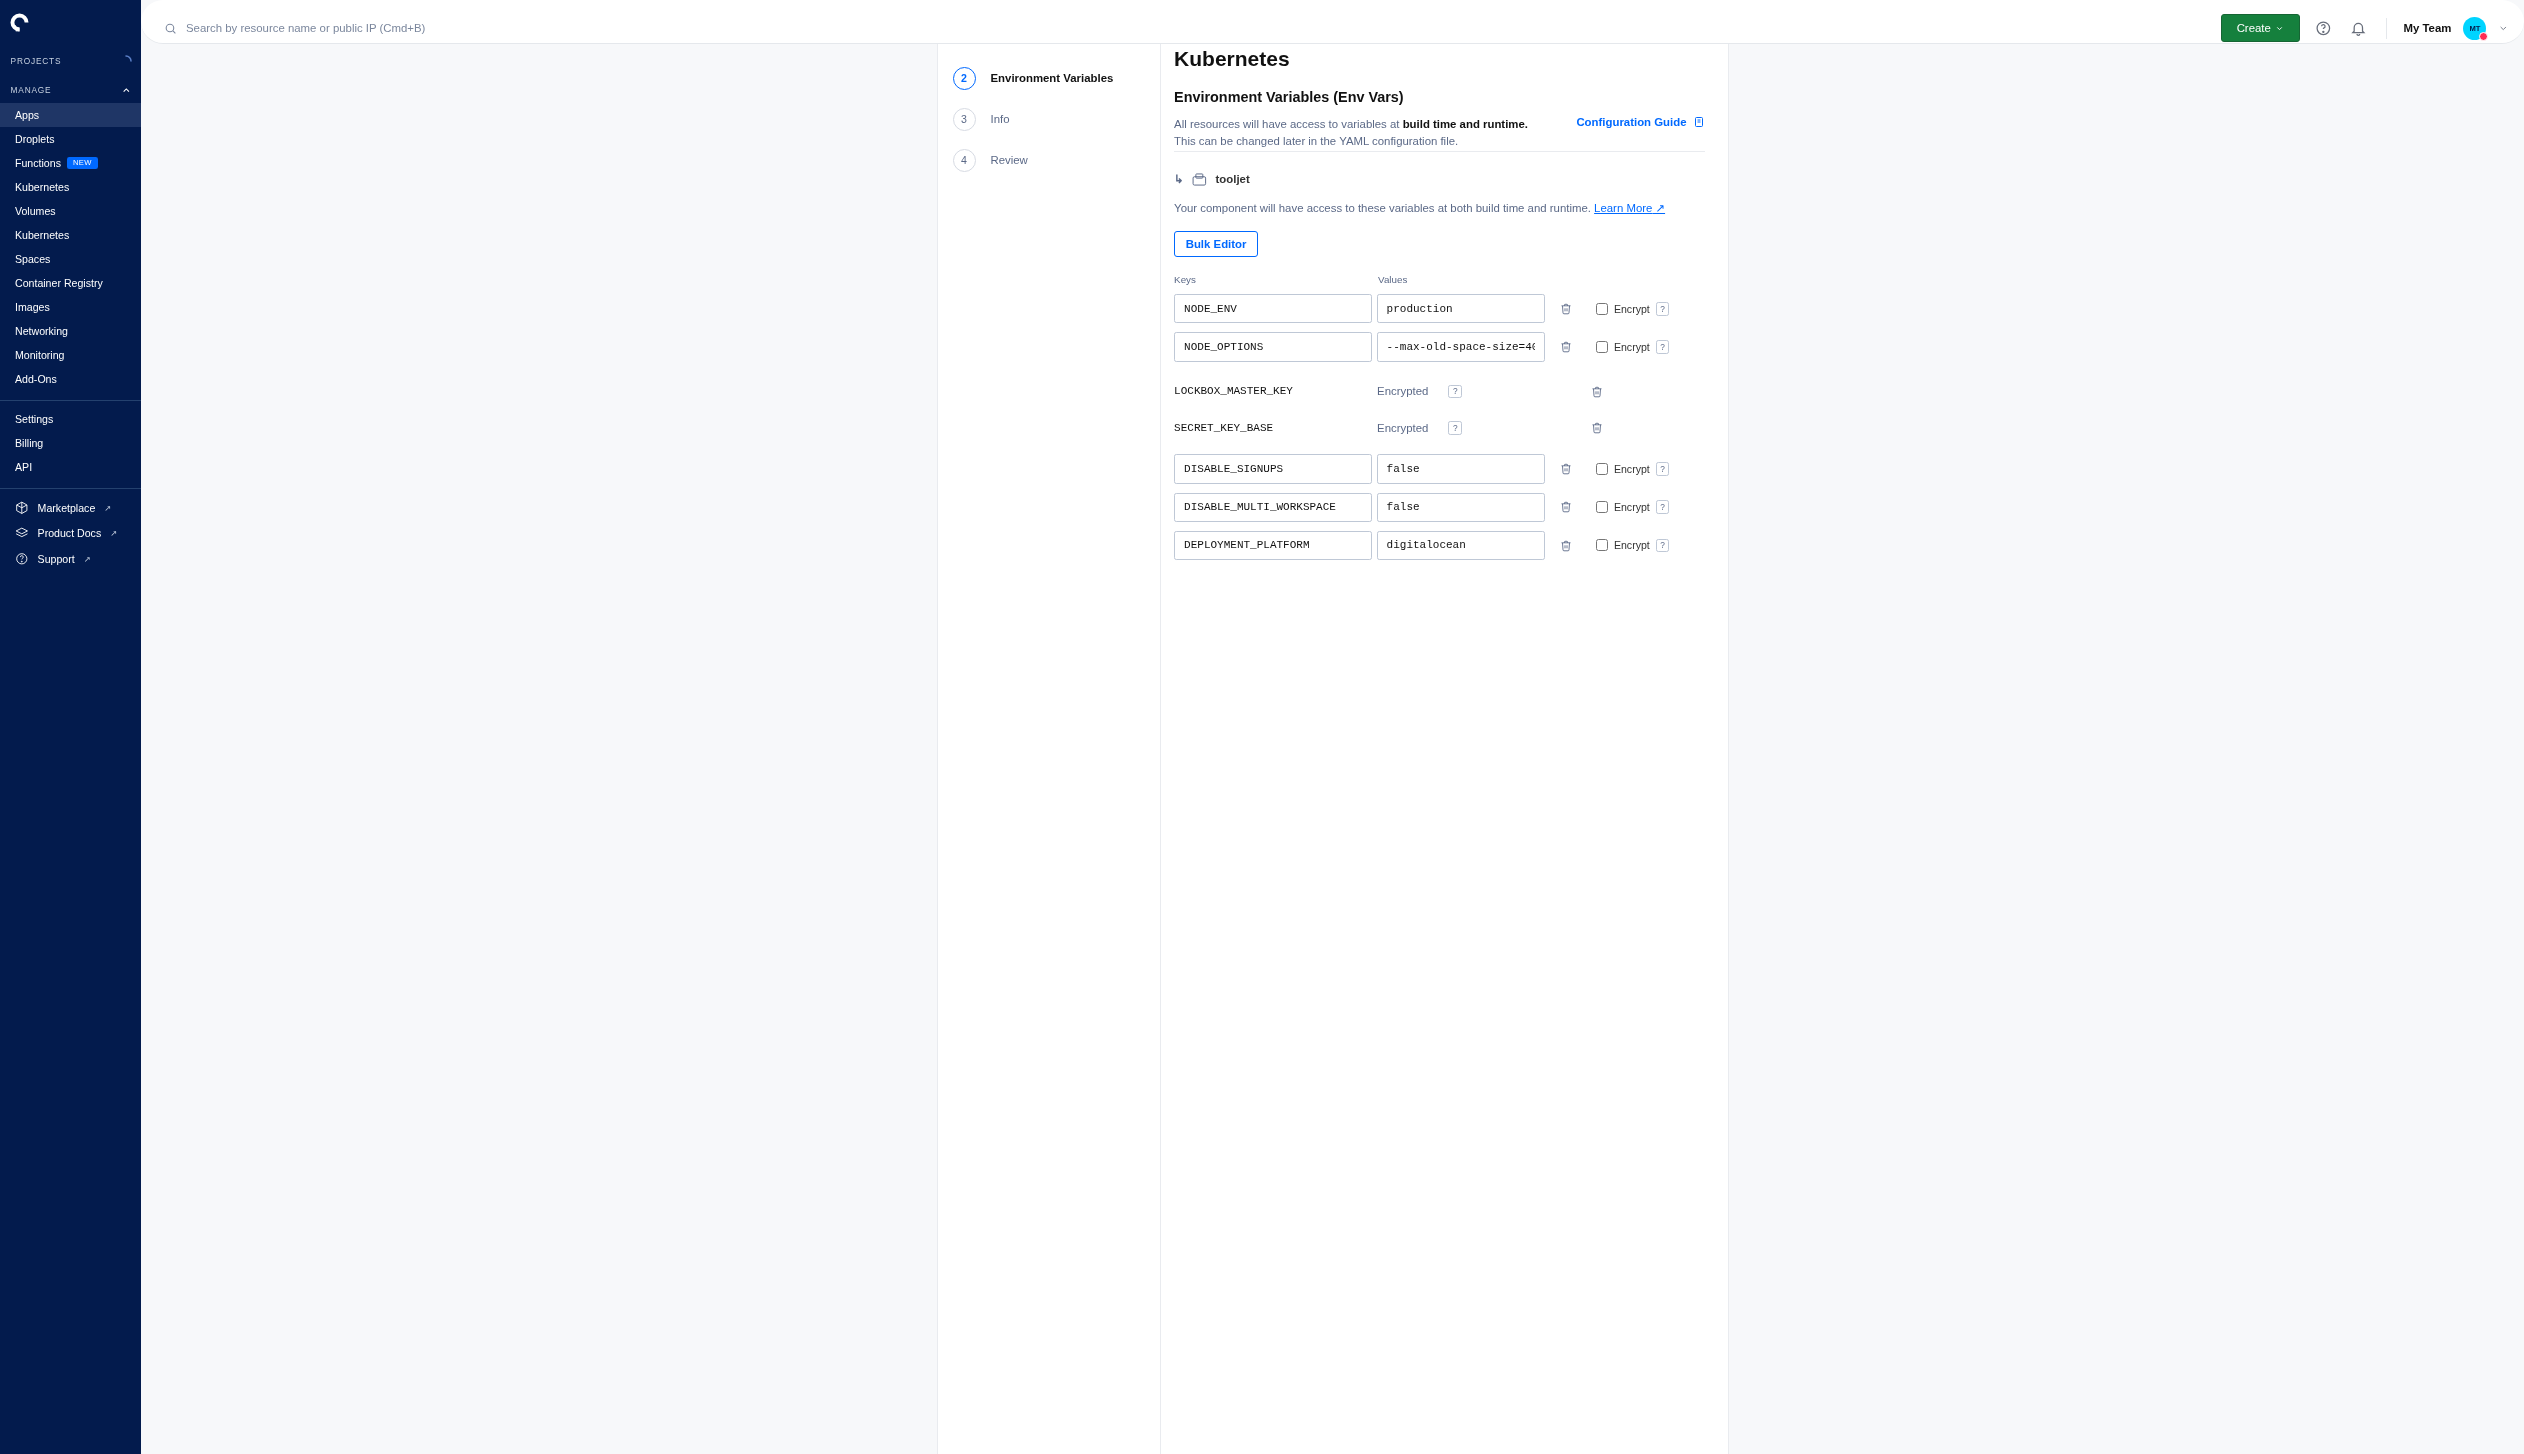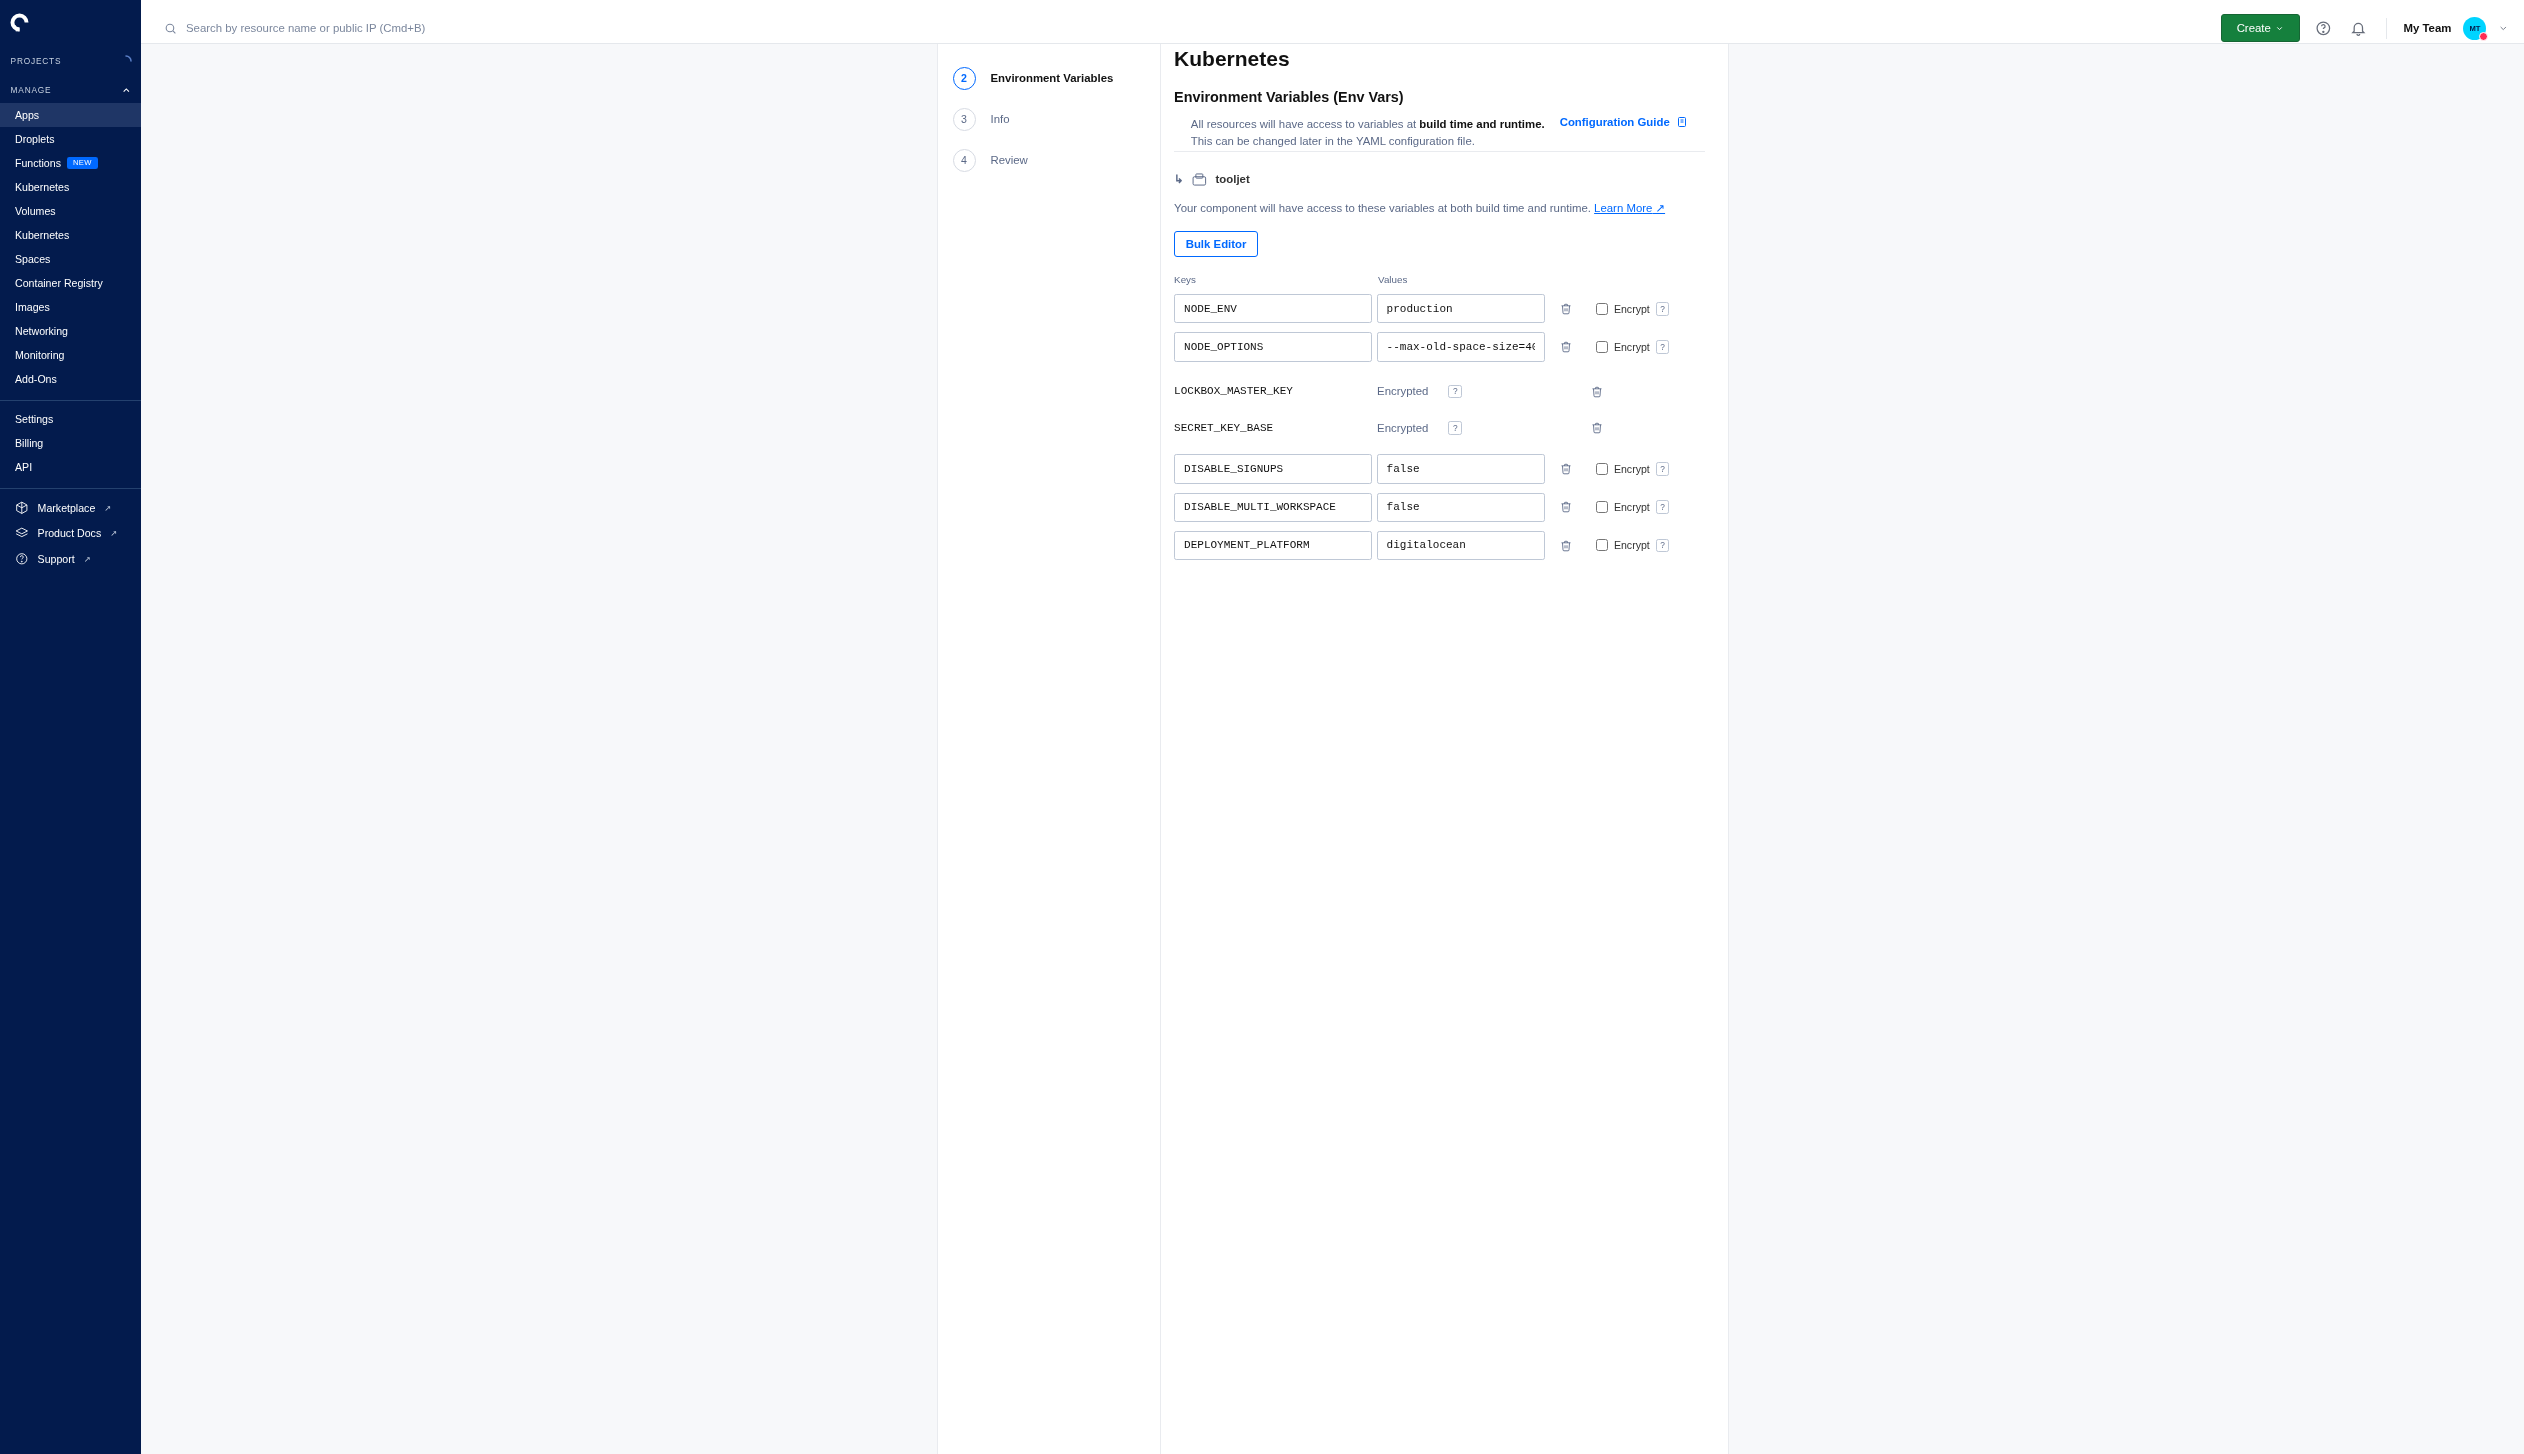--- a/index.html
+++ b/index.html
@@ -66,20 +66,21 @@
   
   .main { flex: 1; display: flex; flex-direction: column; overflow: hidden; }
   .topbar {
     height: 44px;
     background: #fff;
     border-bottom: 0.8px solid #e5e8ec;
     display: flex;
     align-items: center;
     padding: 13px 15px 0 23px;
     gap: 12px;
+    border-radius: 22px;
   }
   .search-wrap { display: flex; align-items: center; gap: 9px; flex: 1; color: #5b6987; }
   .search-input {
     border: none;
     outline: none;
     font-size: 11.4px;
     color: #333;
     width: 318px;
   }
   .search-input::placeholder { color: #7b879d; }
@@ -152,21 +153,21 @@
     border-color: #0069ff;
     color: #0069ff;
     font-weight: 600;
   }
   .step-label { font-size: 11.4px; color: #5b6987; }
   .step.active .step-label { color: #111; font-weight: 600; }
   
   .detail { flex: 1; padding: 0 23px 30px 13.6px; }
   .detail h1 { font-size: 21px; font-weight: 700; color: #111; margin: 3px 0 18px; }
   .detail h2 { font-size: 14.4px; font-weight: 700; color: #111; margin-bottom: 10.6px; }
-  .detail-row { display: flex; justify-content: center; align-items: flex-start; gap: 15px; }
+  .detail-row { display: flex; justify-content: space-between; align-items: flex-start; gap: 15px; }
   .detail p { font-size: 11.4px; color: #5b6987; line-height: 1.55; }
   .detail p .strong { color: #111; font-weight: 600; }
   .config-guide {
     color: #0069ff;
     font-weight: 600;
     font-size: 11.4px;
     text-decoration: none;
     display: flex; align-items: center; gap: 6px;
     white-space: nowrap;
   }

